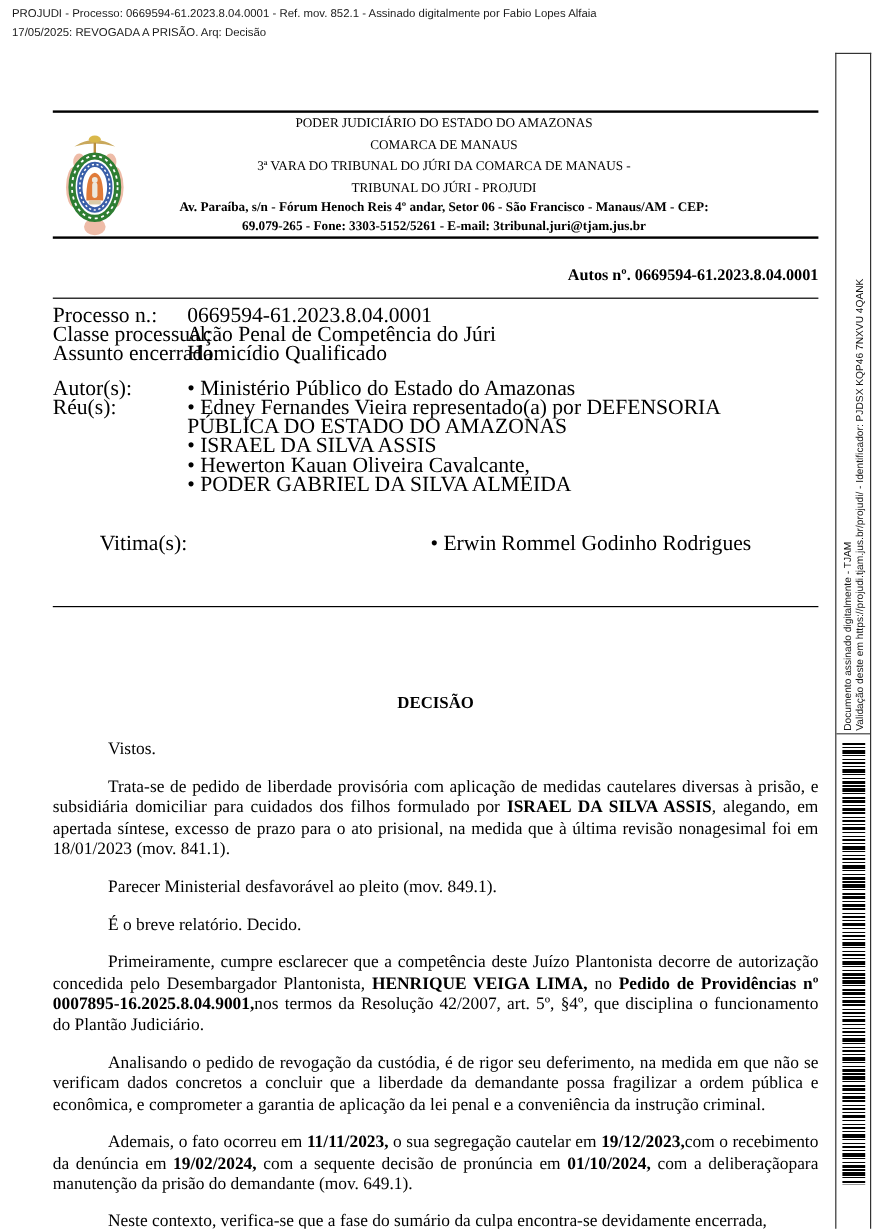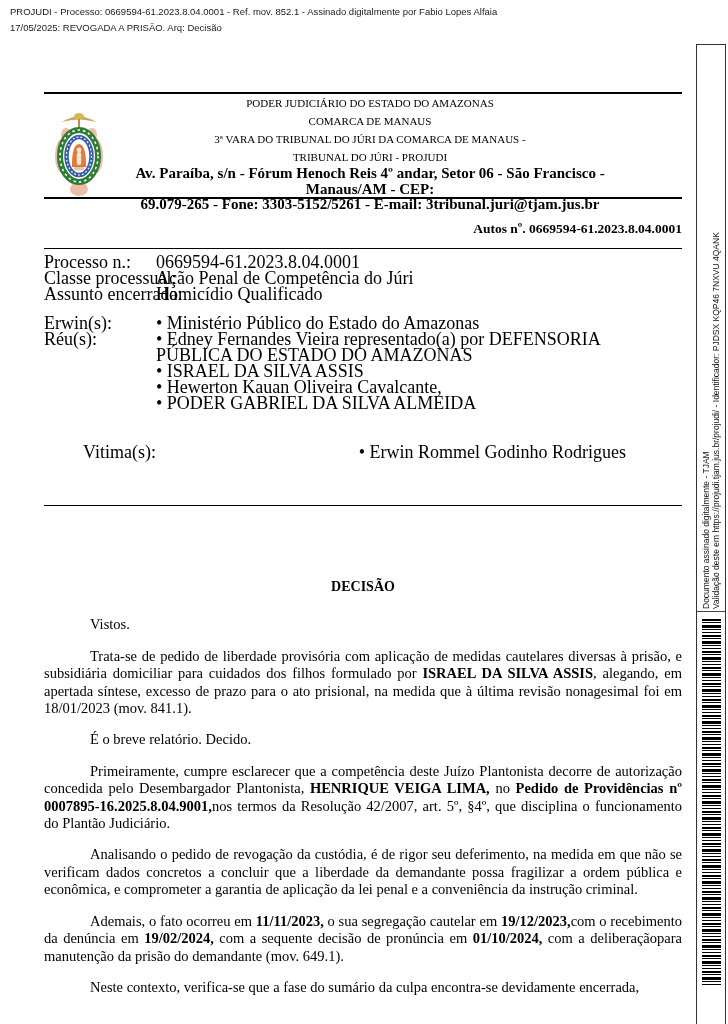--- a/index.html
+++ b/index.html
@@ -16,21 +16,21 @@
   .rule-2{top:197px;height:2px;}
   .rule-3{top:248px;height:1.4px;}
   .rule-4{top:505px;height:1.4px;}
 
   
   .coat{position:absolute;left:54px;top:110px;}
 
   
   .court-header{position:absolute;left:120px;top:94px;width:500px;text-align:center;}
   .h-big{font-weight:400;font-size:11px;line-height:18px;}
-  .h-small{font-weight:700;font-size:15px;line-height:15.5px;}
+  .h-small{font-weight:700;font-size:11px;line-height:15.5px;}
 
   .autos{position:absolute;left:44px;top:221px;width:638px;text-align:right;
          font-weight:700;font-size:13.5px;}
 
   
   .case-info{position:absolute;left:44px;top:254px;width:638px;font-size:18px;line-height:16px;}
   .info-row{display:flex;align-items:flex-start;}
   .info-row:nth-child(4){margin-top:13px;}
   .info-row:nth-child(5){}
   .info-row:nth-child(6){margin-top:33px;text-align:right;}
@@ -116,21 +116,21 @@
         <div class="info-value">Ação Penal de Competência do Júri</div>
       </div>
     </div>
     <div class="info-row">
       <div class="info-label">Assunto encerrada:</div>
       <div class="info-values">
         <div class="info-value">Homicídio Qualificado</div>
       </div>
     </div>
     <div class="info-row">
-      <div class="info-label">Erwin(s):</div>
+      <div class="info-label">Autor(s):</div>
       <div class="info-values">
         <div class="info-value">• Ministério Público do Estado do Amazonas</div>
       </div>
     </div>
     <div class="info-row">
       <div class="info-label">Réu(s):</div>
       <div class="info-values">
         <div class="info-value">• Edney Fernandes Vieira representado(a) por DEFENSORIA PÚBLICA DO ESTADO DO AMAZONAS</div>
         <div class="info-value">• ISRAEL DA SILVA ASSIS</div>
         <div class="info-value">• Hewerton Kauan Oliveira Cavalcante,</div>
@@ -143,20 +143,21 @@
         <div class="info-value">• Erwin Rommel Godinho Rodrigues</div>
       </div>
     </div>
   </div>
 
 <div class="decision">
   <p class="decision-title">DECISÃO</p>
   <div>
       <p class="para"><span>Vistos.</span></p>
       <p class="para"><span>Trata-se de pedido de liberdade provisória com aplicação de medidas cautelares diversas à prisão, e subsidiária domiciliar para cuidados dos filhos formulado por </span><span class="b">ISRAEL DA SILVA ASSIS</span><span>, alegando, em apertada síntese, excesso de prazo para o ato prisional, na medida que à última revisão nonagesimal foi em 18/01/2023 (mov. 841.1).</span></p>
+      <p class="para"><span>Parecer Ministerial desfavorável ao pleito (mov. 849.1).</span></p>
       <p class="para"><span>É o breve relatório. Decido.</span></p>
       <p class="para"><span>Primeiramente, cumpre esclarecer que a competência deste Juízo Plantonista decorre de autorização concedida pelo Desembargador Plantonista, </span><span class="b">HENRIQUE VEIGA LIMA,</span><span> no </span><span class="b">Pedido de Providências nº 0007895-16.2025.8.04.9001,</span><span>nos termos da Resolução 42/2007, art. 5º, §4º, que disciplina o funcionamento do Plantão Judiciário.</span></p>
       <p class="para"><span>Analisando o pedido de revogação da custódia, é de rigor seu deferimento, na medida em que não se verificam dados concretos a concluir que a liberdade da demandante possa fragilizar a ordem pública e econômica, e comprometer a garantia de aplicação da lei penal e a conveniência da instrução criminal.</span></p>
       <p class="para"><span>Ademais, o fato ocorreu em </span><span class="b">11/11/2023,</span><span> o sua segregação cautelar em </span><span class="b">19/12/2023,</span><span>com o recebimento da denúncia em </span><span class="b">19/02/2024,</span><span> com a sequente decisão de pronúncia em </span><span class="b">01/10/2024,</span><span> com a deliberaçãopara manutenção da prisão do demandante (mov. 649.1).</span></p>
       <p class="para"><span>Neste contexto, verifica-se que a fase do sumário da culpa encontra-se devidamente encerrada,</span></p>
     </div>
 </div>
 
 <div class="sidebar">
   <div class="sidebar-text-area">

